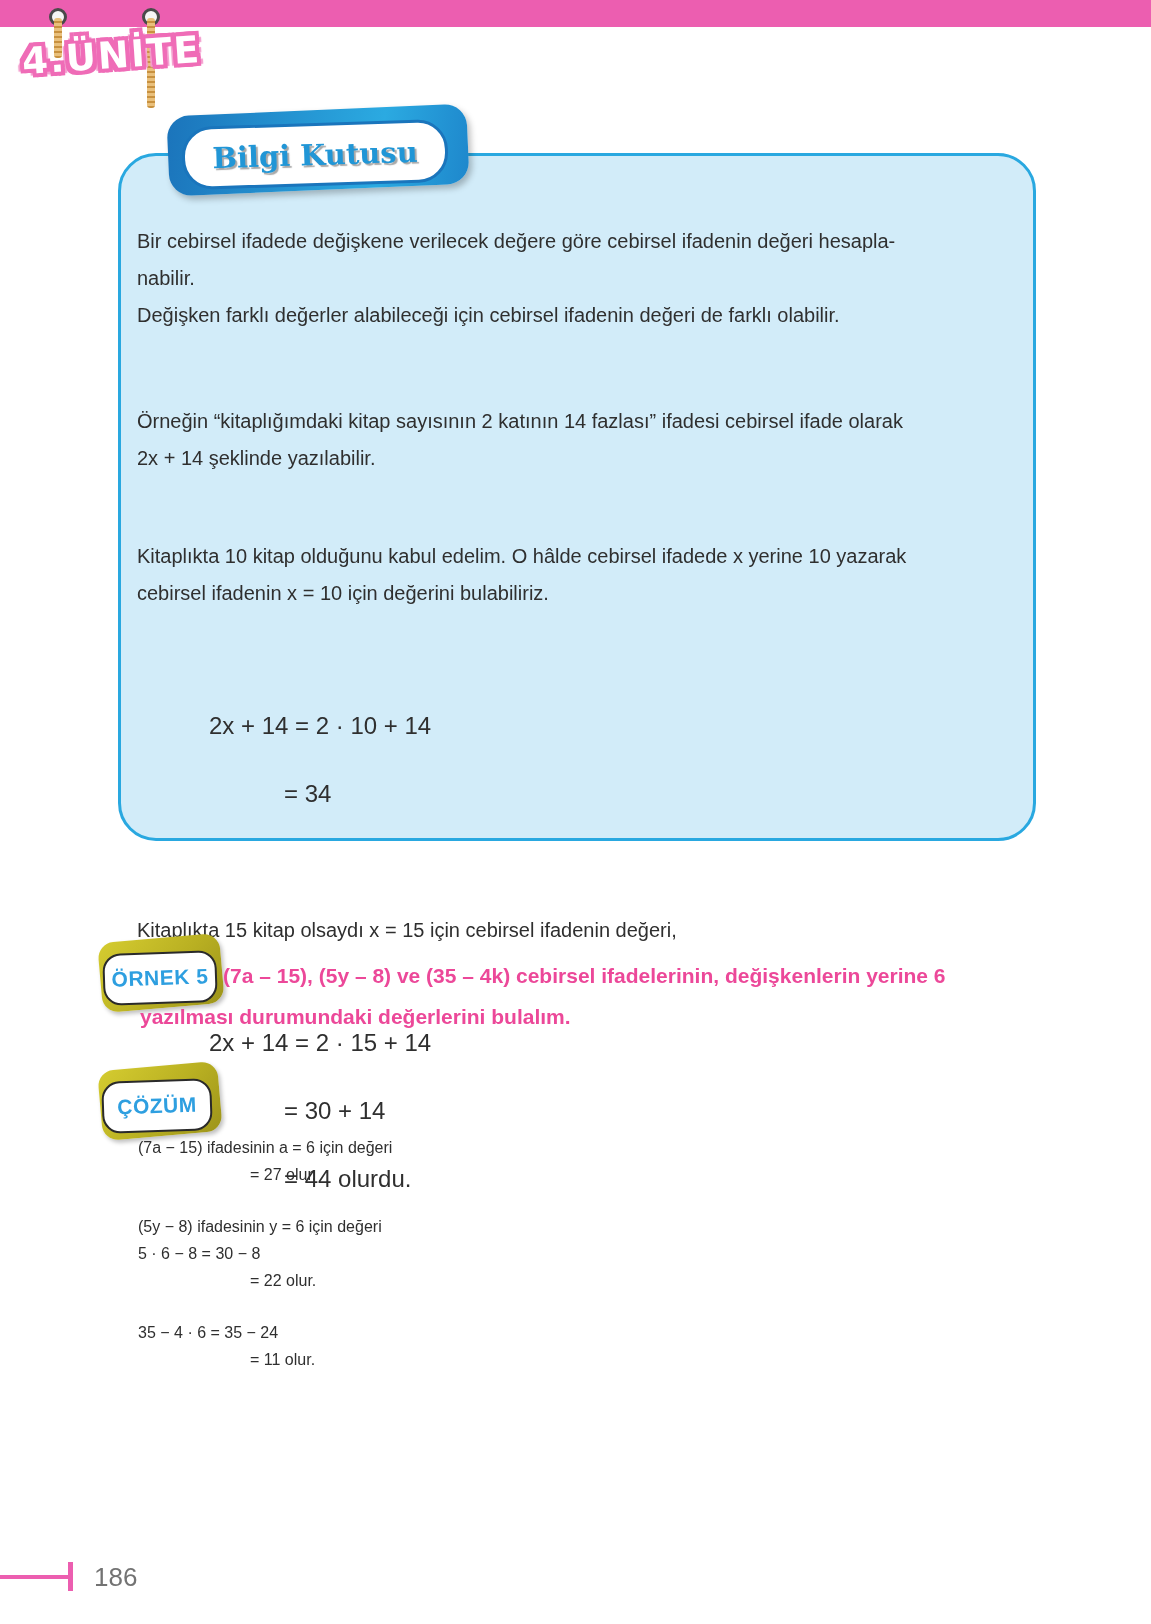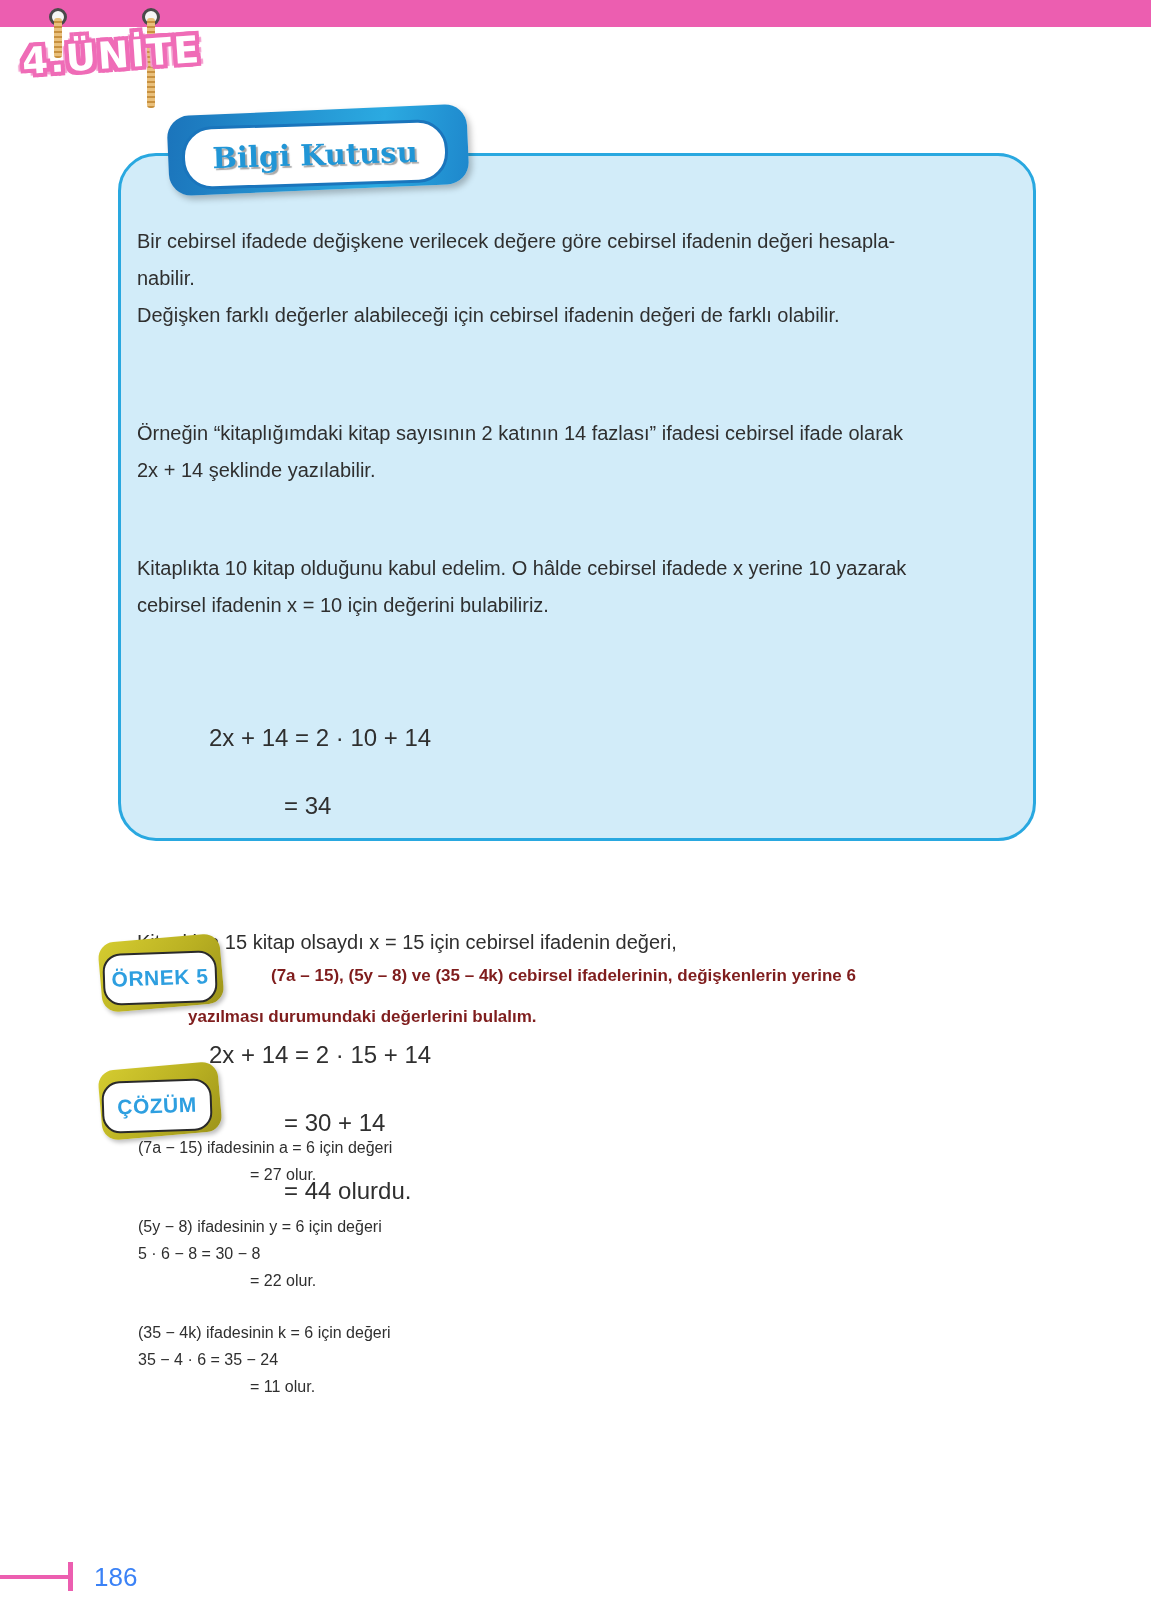--- a/index.html
+++ b/index.html
@@ -42,21 +42,21 @@
     background:#ffffff;border:3px solid #1a75bc;border-radius:30px;
     transform:rotate(-1.8deg);box-sizing:border-box;
     display:flex;align-items:center;justify-content:center;
   }
   .bk-title{
     font-family:"DejaVu Serif",serif;font-weight:bold;font-size:29px;color:#2196d6;
     text-shadow:2px 2px 1px rgba(110,110,110,0.6);
   }
   .info-content{position:absolute;left:16px;top:30px;width:886px;font-size:20px;line-height:37px;white-space:pre-line;}
   .ib-intro{margin:0;}
-  .ib-example-intro{margin-top:44px;}
+  .ib-example-intro{margin-top:32px;}
   .ib-assume10{margin-top:24px;}
   .calc{margin-top:26px;font-size:24px;line-height:34px;}
   .calc-line1{margin-left:72px;}
   .calc-cont{margin-left:147px;}
   .ib-assume15{margin-top:30px;}
   .calc2{margin-top:6px;}
   
   .badge-back{
     position:absolute;background:linear-gradient(135deg,#d5cc30 0%,#b9b022 55%,#9d941a 100%);
     border-radius:16px;transform:rotate(-5deg);box-shadow:2px 3px 4px rgba(0,0,0,0.25);
@@ -66,32 +66,32 @@
     transform:rotate(-2deg);box-sizing:border-box;display:flex;align-items:center;justify-content:center;
   }
   .badge-label{color:#2e9fe0;font-weight:bold;font-size:21px;letter-spacing:0.5px;}
   .ornek-back{left:100px;top:938px;width:122px;height:70px;}
   .ornek-front{left:103px;top:952px;width:114px;height:52px;}
   .cozum-back{left:100px;top:1066px;width:120px;height:70px;}
   .cozum-front{left:102px;top:1080px;width:110px;height:52px;}
   
   .ornek-text{
     position:absolute;left:140px;top:955px;width:900px;
-    font-size:17px;font-weight:bold;color:#7f1d1d;line-height:41px;
-    white-space:pre-line;text-indent:83px;margin-left:48px;
+    font-size:21px;font-weight:bold;color:#ec4899;line-height:41px;
+    white-space:pre-line;text-indent:83px;
   }
   
   .solution{position:absolute;left:138px;top:1134px;width:700px;font-size:16px;line-height:27px;}
   .sol-block{margin-bottom:25px;}
   .sol-line{white-space:pre;}
   .sol-indent{margin-left:112px;}
   
   .foot-line{position:absolute;left:0;top:1575px;width:70px;height:4px;background:#ec5eb0;}
   .foot-cap{position:absolute;left:68px;top:1562px;width:5px;height:29px;background:#ec5eb0;}
-  .page-number{position:absolute;left:94px;top:1562px;font-size:26px;color:#3b82f6;text-align:right;}
+  .page-number{position:absolute;left:94px;top:1562px;font-size:26px;color:#737373;text-align:right;}
 </style>
 </head>
 <body>
 
 <div class="page">
 
   <div class="topbar"></div>
 
   <div class="ring ring-left"></div>
   <div class="ring ring-right"></div>
@@ -143,21 +143,20 @@
     <div class="sol-block">
       <div class="sol-line">(7a − 15) ifadesinin a = 6 için değeri</div>
       <div class="sol-line sol-indent">= 27 olur.</div>
     </div>
     <div class="sol-block">
       <div class="sol-line">(5y − 8) ifadesinin y = 6 için değeri</div>
       <div class="sol-line">5 · 6 − 8 = 30 − 8</div>
       <div class="sol-line sol-indent">= 22 olur.</div>
     </div>
     <div class="sol-block">
-      <div class="sol-line">(35 − 4k) ifadesinin k = 6 için değeri</div>
       <div class="sol-line">35 − 4 · 6 = 35 − 24</div>
       <div class="sol-line sol-indent">= 11 olur.</div>
     </div>
   </div>
 
   <div class="foot-line"></div>
   <div class="foot-cap"></div>
   <div class="page-number">186</div>
 
 </div>

